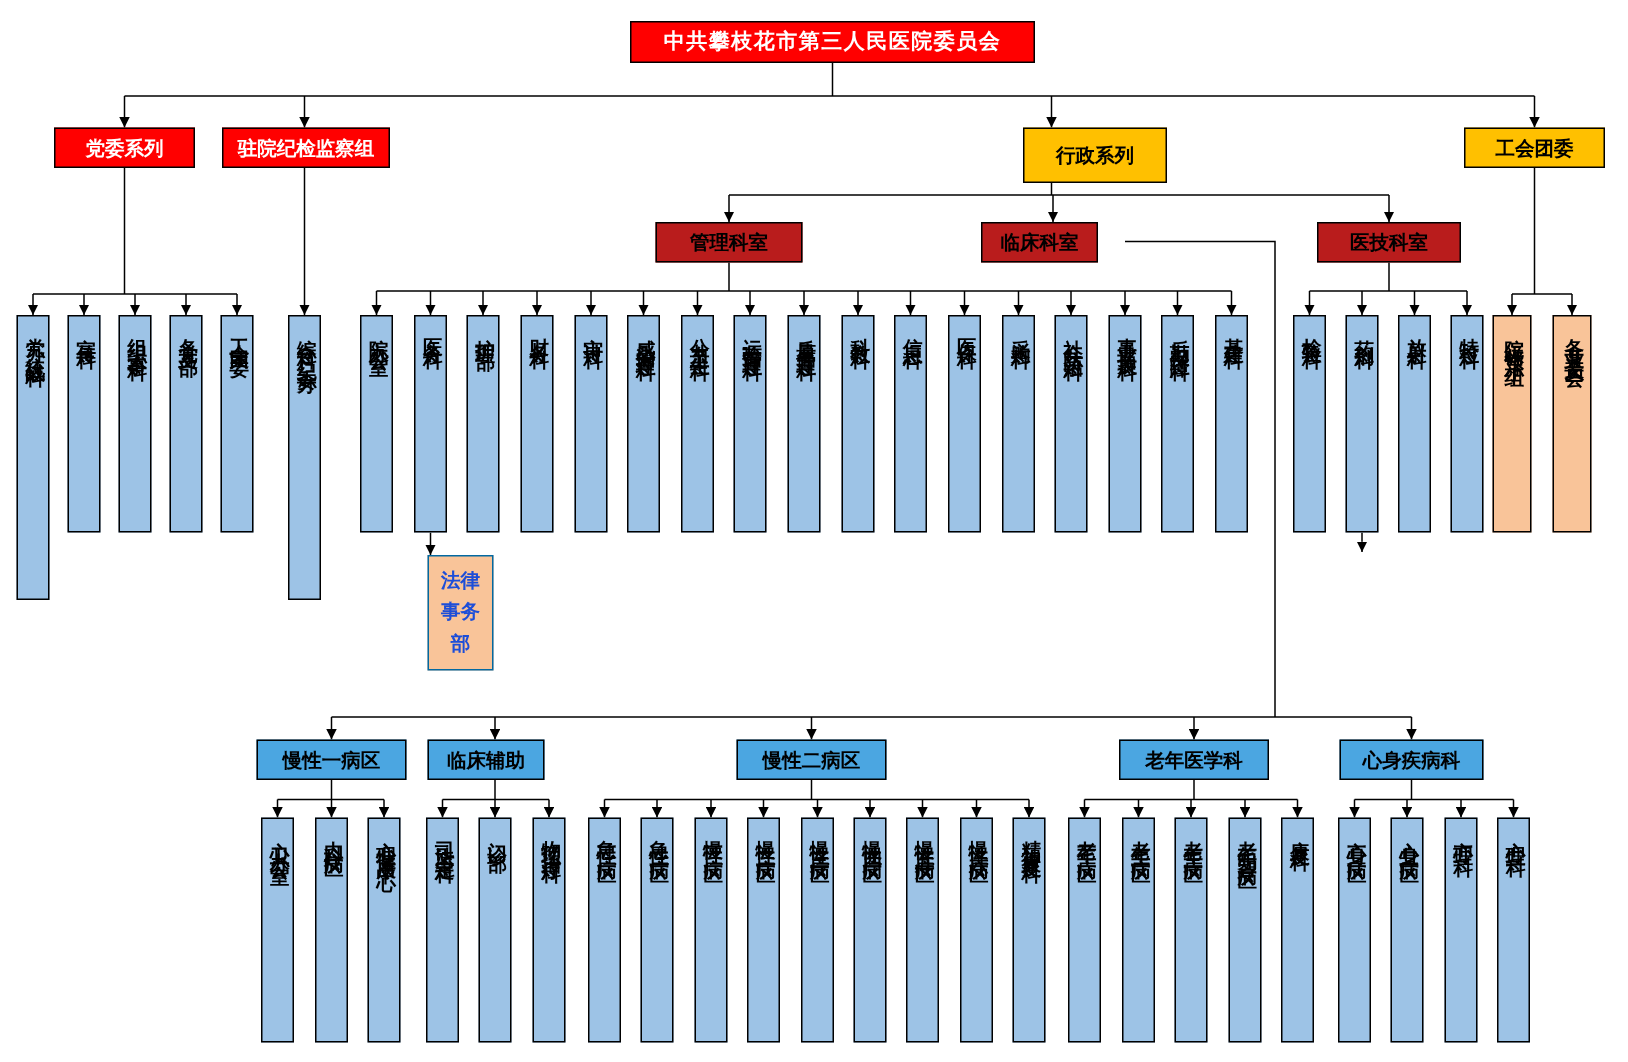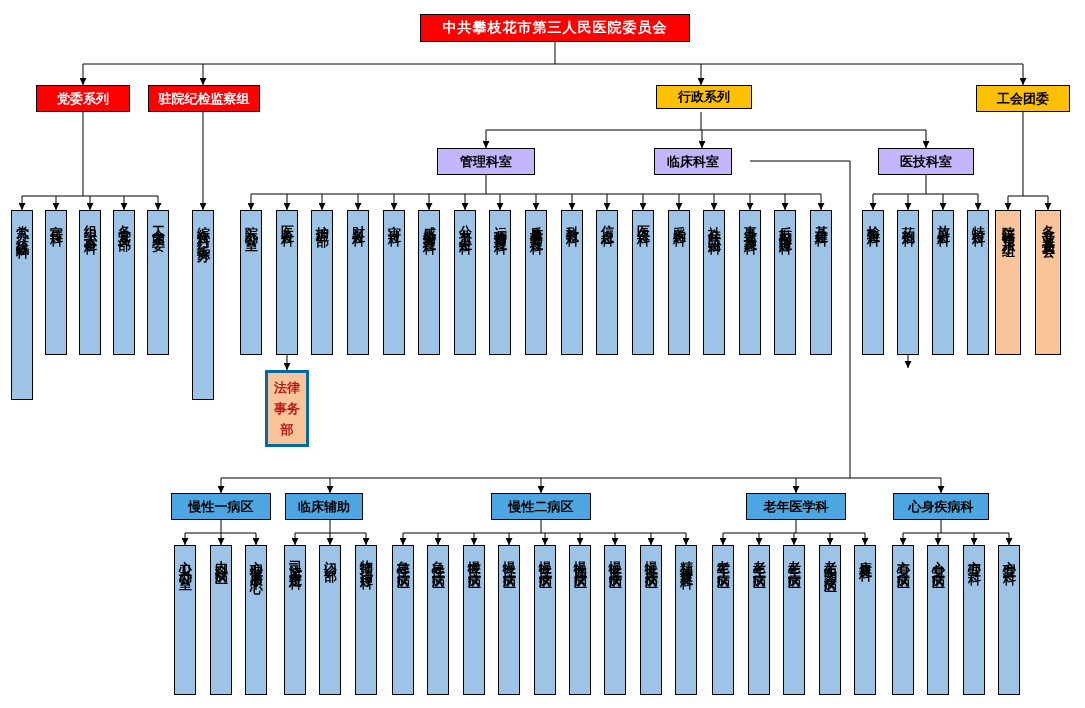--- a/index.html
+++ b/index.html
@@ -6,36 +6,36 @@
   body{font-family:"DejaVu Sans","Liberation Sans",sans-serif;}
   #canvas{position:relative;width:1085px;height:708px;background:#fff;overflow:hidden;}
   #connectors{position:absolute;left:0;top:0;}
   .box{
     position:absolute;box-sizing:border-box;border:1px solid #000;
     display:flex;align-items:center;justify-content:center;
     font-weight:bold;font-size:13px;text-align:center;color:#000;
   }
   .red{background:#FF0000;color:#fff;}
   .gold{background:#FFC000;}
-  .green{background:#c4b5fd;}
+  .green{background:#b91c1c;}
   .bluehead{background:#4BA6E1;}
   .title{font-size:14px;letter-spacing:1px;}
   .vcol{
     position:absolute;box-sizing:border-box;border:1px solid #000;
     writing-mode:vertical-rl;
     display:flex;align-items:center;justify-content:flex-start;
     padding-top:4px;font-size:13px;letter-spacing:4px;color:#000;
     font-weight:bold;
   }
   .c-blue{background:#9DC3E6;}
   .c-orange{background:#F9C499;}
   .wrapbox{
-    position:absolute;box-sizing:border-box;border:3px solid #0369a1;background:#F9C499;
+    position:absolute;box-sizing:border-box;border:1px solid #0369a1;background:#F9C499;
     display:flex;align-items:center;justify-content:center;text-align:center;
-    font-size:13px;line-height:21px;font-weight:bold;color:#b91c1c;
+    font-size:13px;line-height:21px;font-weight:bold;color:#1d4ed8;margin-left:20px;
   }
 </style>
 </head>
 <body>
 
 <div id="canvas">
 
   <svg id="connectors" width="1085" height="708" xmlns="http://www.w3.org/2000/svg">
     <defs>
       <marker id="arrow" viewBox="0 0 8 8" refX="8" refY="4" markerWidth="7" markerHeight="7" orient="auto" markerUnits="userSpaceOnUse">
@@ -137,21 +137,21 @@
         <path d="M938,533V545" marker-end="url(#arrow)"></path>
         <path d="M974,533V545" marker-end="url(#arrow)"></path>
         <path d="M1009,533V545" marker-end="url(#arrow)"></path>
       </g>
   </svg>
 
   <div class="box red title" style="left:420px;top:14px;width:270px;height:28px">中共攀枝花市第三人民医院委员会</div>
 
   <div class="box red" style="left:36px;top:85px;width:94px;height:27px">党委系列</div>
   <div class="box red" style="left:148px;top:85px;width:112px;height:27px">驻院纪检监察组</div>
-  <div class="box gold" style="left:656px;top:85px;width:96px;height:24px">行政系列</div>
+  <div class="box gold" style="left:682px;top:85px;width:96px;height:37px">行政系列</div>
   <div class="box gold" style="left:976px;top:85px;width:94px;height:27px">工会团委</div>
 
   <div class="box green" style="left:437px;top:148px;width:98px;height:27px">管理科室</div>
   <div class="box green" style="left:654px;top:148px;width:78px;height:27px">临床科室</div>
   <div class="box green" style="left:878px;top:148px;width:96px;height:27px">医技科室</div>
 
   <div class="wrapbox" style="left:265px;top:370px;width:44px;height:77px;padding:0 6px">法律事务部</div>
 
   <div class="box bluehead" style="left:171px;top:493px;width:100px;height:27px">慢性一病区</div>
   <div class="box bluehead" style="left:285px;top:493px;width:78px;height:27px">临床辅助</div>

